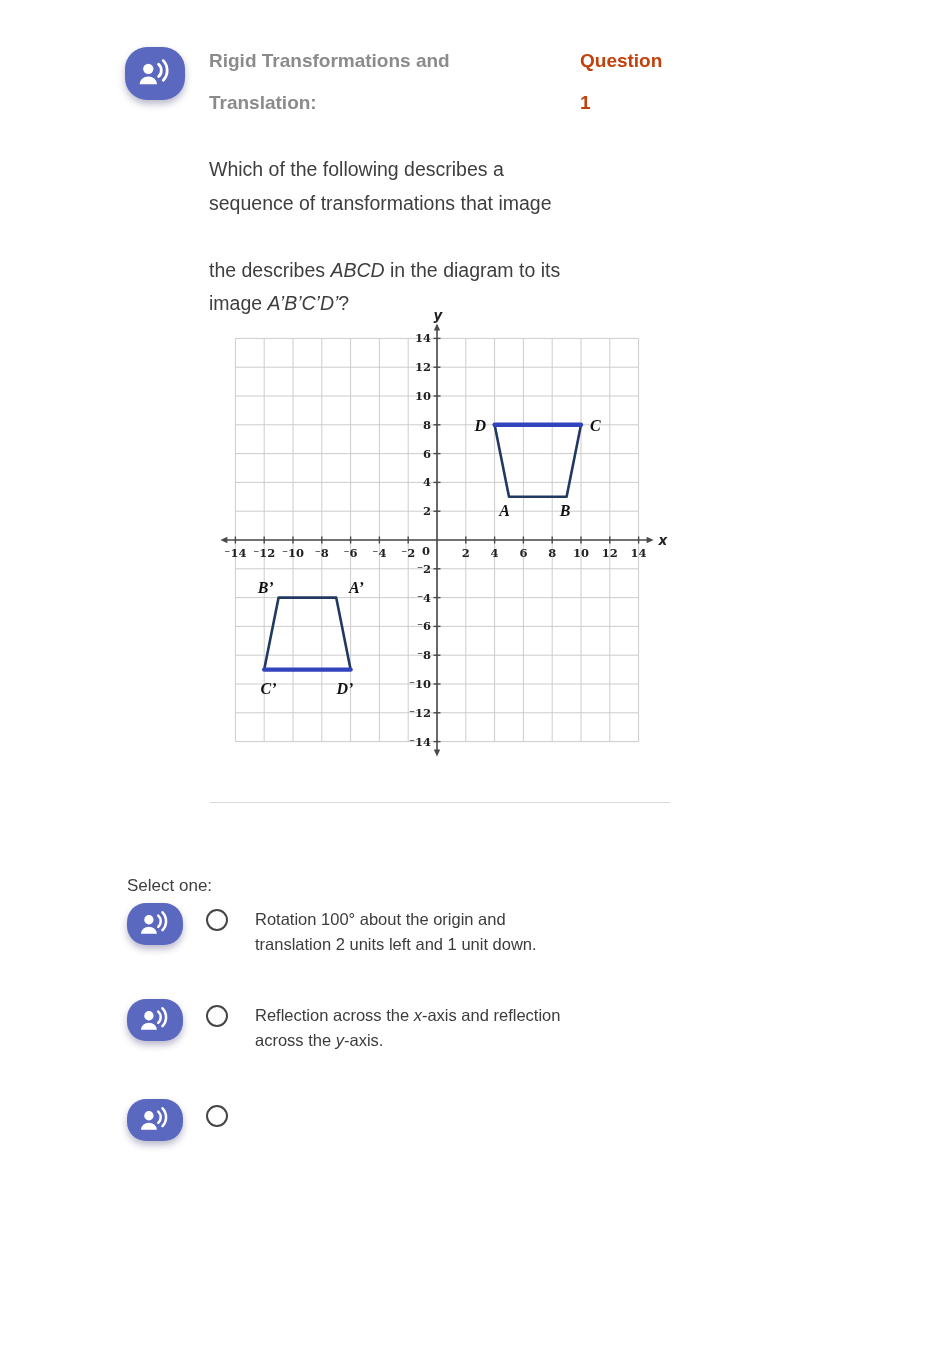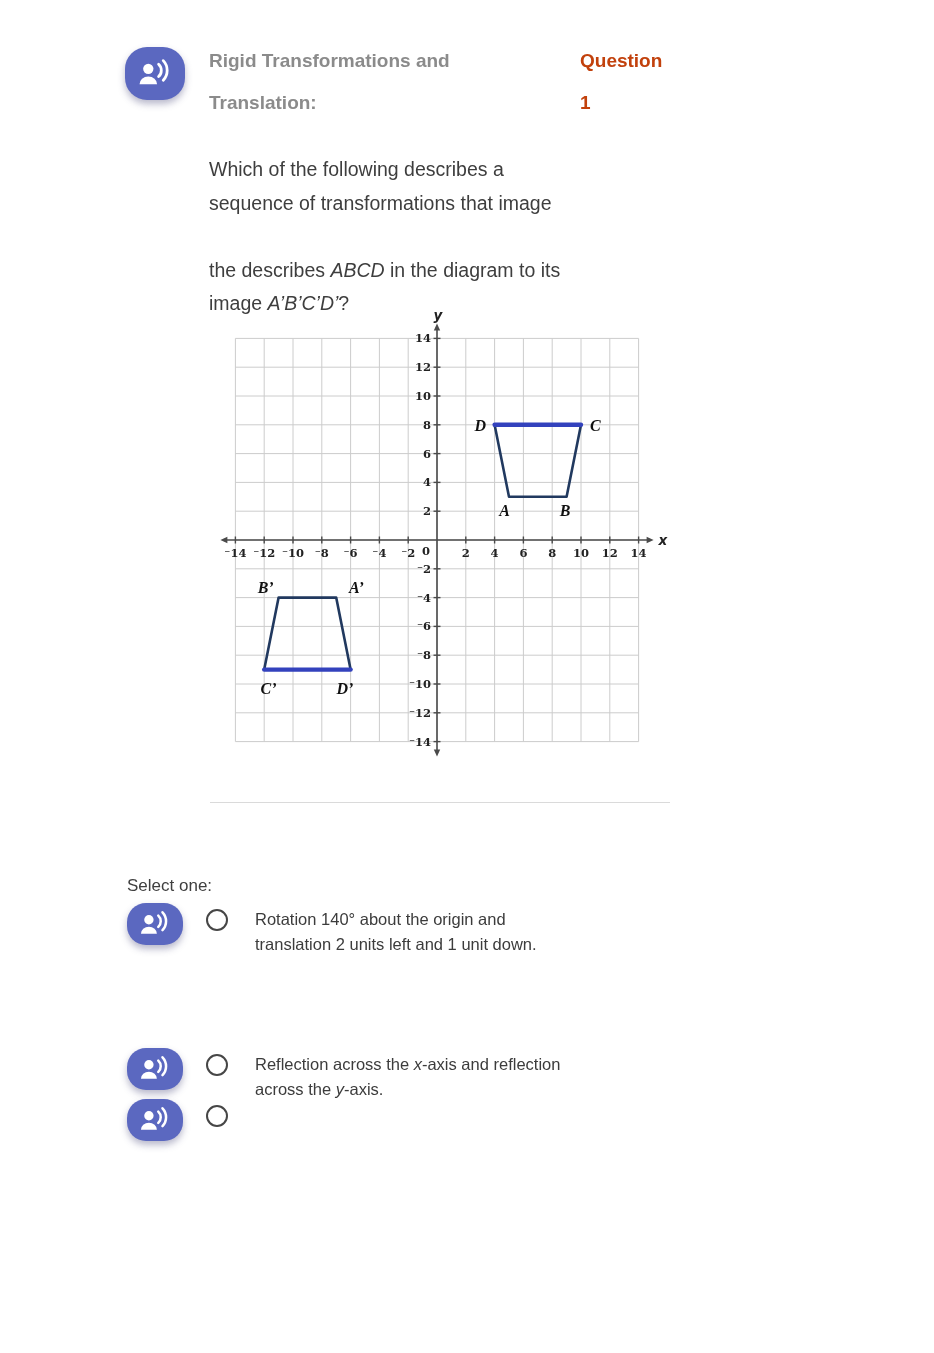--- a/index.html
+++ b/index.html
@@ -180,24 +180,24 @@
   <div class="option-row" style="top:903px">
     <button class="tts-btn option-tts">
       <svg viewBox="0 0 40 32" width="38" height="30">
         <circle cx="13.5" cy="11.5" r="5" fill="#fff"></circle>
         <path d="M5 26.5 a8.5 7.5 0 0 1 17 0 z" fill="#fff"></path>
         <path d="M23.5 7 a8.2 8.2 0 0 1 0 12" fill="none" stroke="#fff" stroke-width="2.7" stroke-linecap="round"></path>
         <path d="M28 3.5 a13.8 13.8 0 0 1 0 19" fill="none" stroke="#fff" stroke-width="2.7" stroke-linecap="round"></path>
       </svg>
     </button>
     <span class="radio"></span>
-    <div class="option-text"><span>Rotation 140° about the origin and</span><br><span>translation 2 units left and 1 unit down.</span></div>
-  </div>
-
-  <div class="option-row" style="top:1048px">
+    <div class="option-text"><span>Rotation 100° about the origin and</span><br><span>translation 2 units left and 1 unit down.</span></div>
+  </div>
+
+  <div class="option-row" style="top:999px">
     <button class="tts-btn option-tts">
       <svg viewBox="0 0 40 32" width="38" height="30">
         <circle cx="13.5" cy="11.5" r="5" fill="#fff"></circle>
         <path d="M5 26.5 a8.5 7.5 0 0 1 17 0 z" fill="#fff"></path>
         <path d="M23.5 7 a8.2 8.2 0 0 1 0 12" fill="none" stroke="#fff" stroke-width="2.7" stroke-linecap="round"></path>
         <path d="M28 3.5 a13.8 13.8 0 0 1 0 19" fill="none" stroke="#fff" stroke-width="2.7" stroke-linecap="round"></path>
       </svg>
     </button>
     <span class="radio"></span>
     <div class="option-text"><span>Reflection across the </span><i>x</i><span>-axis and reflection</span><br><span>across the </span><i>y</i><span>-axis.</span></div>

